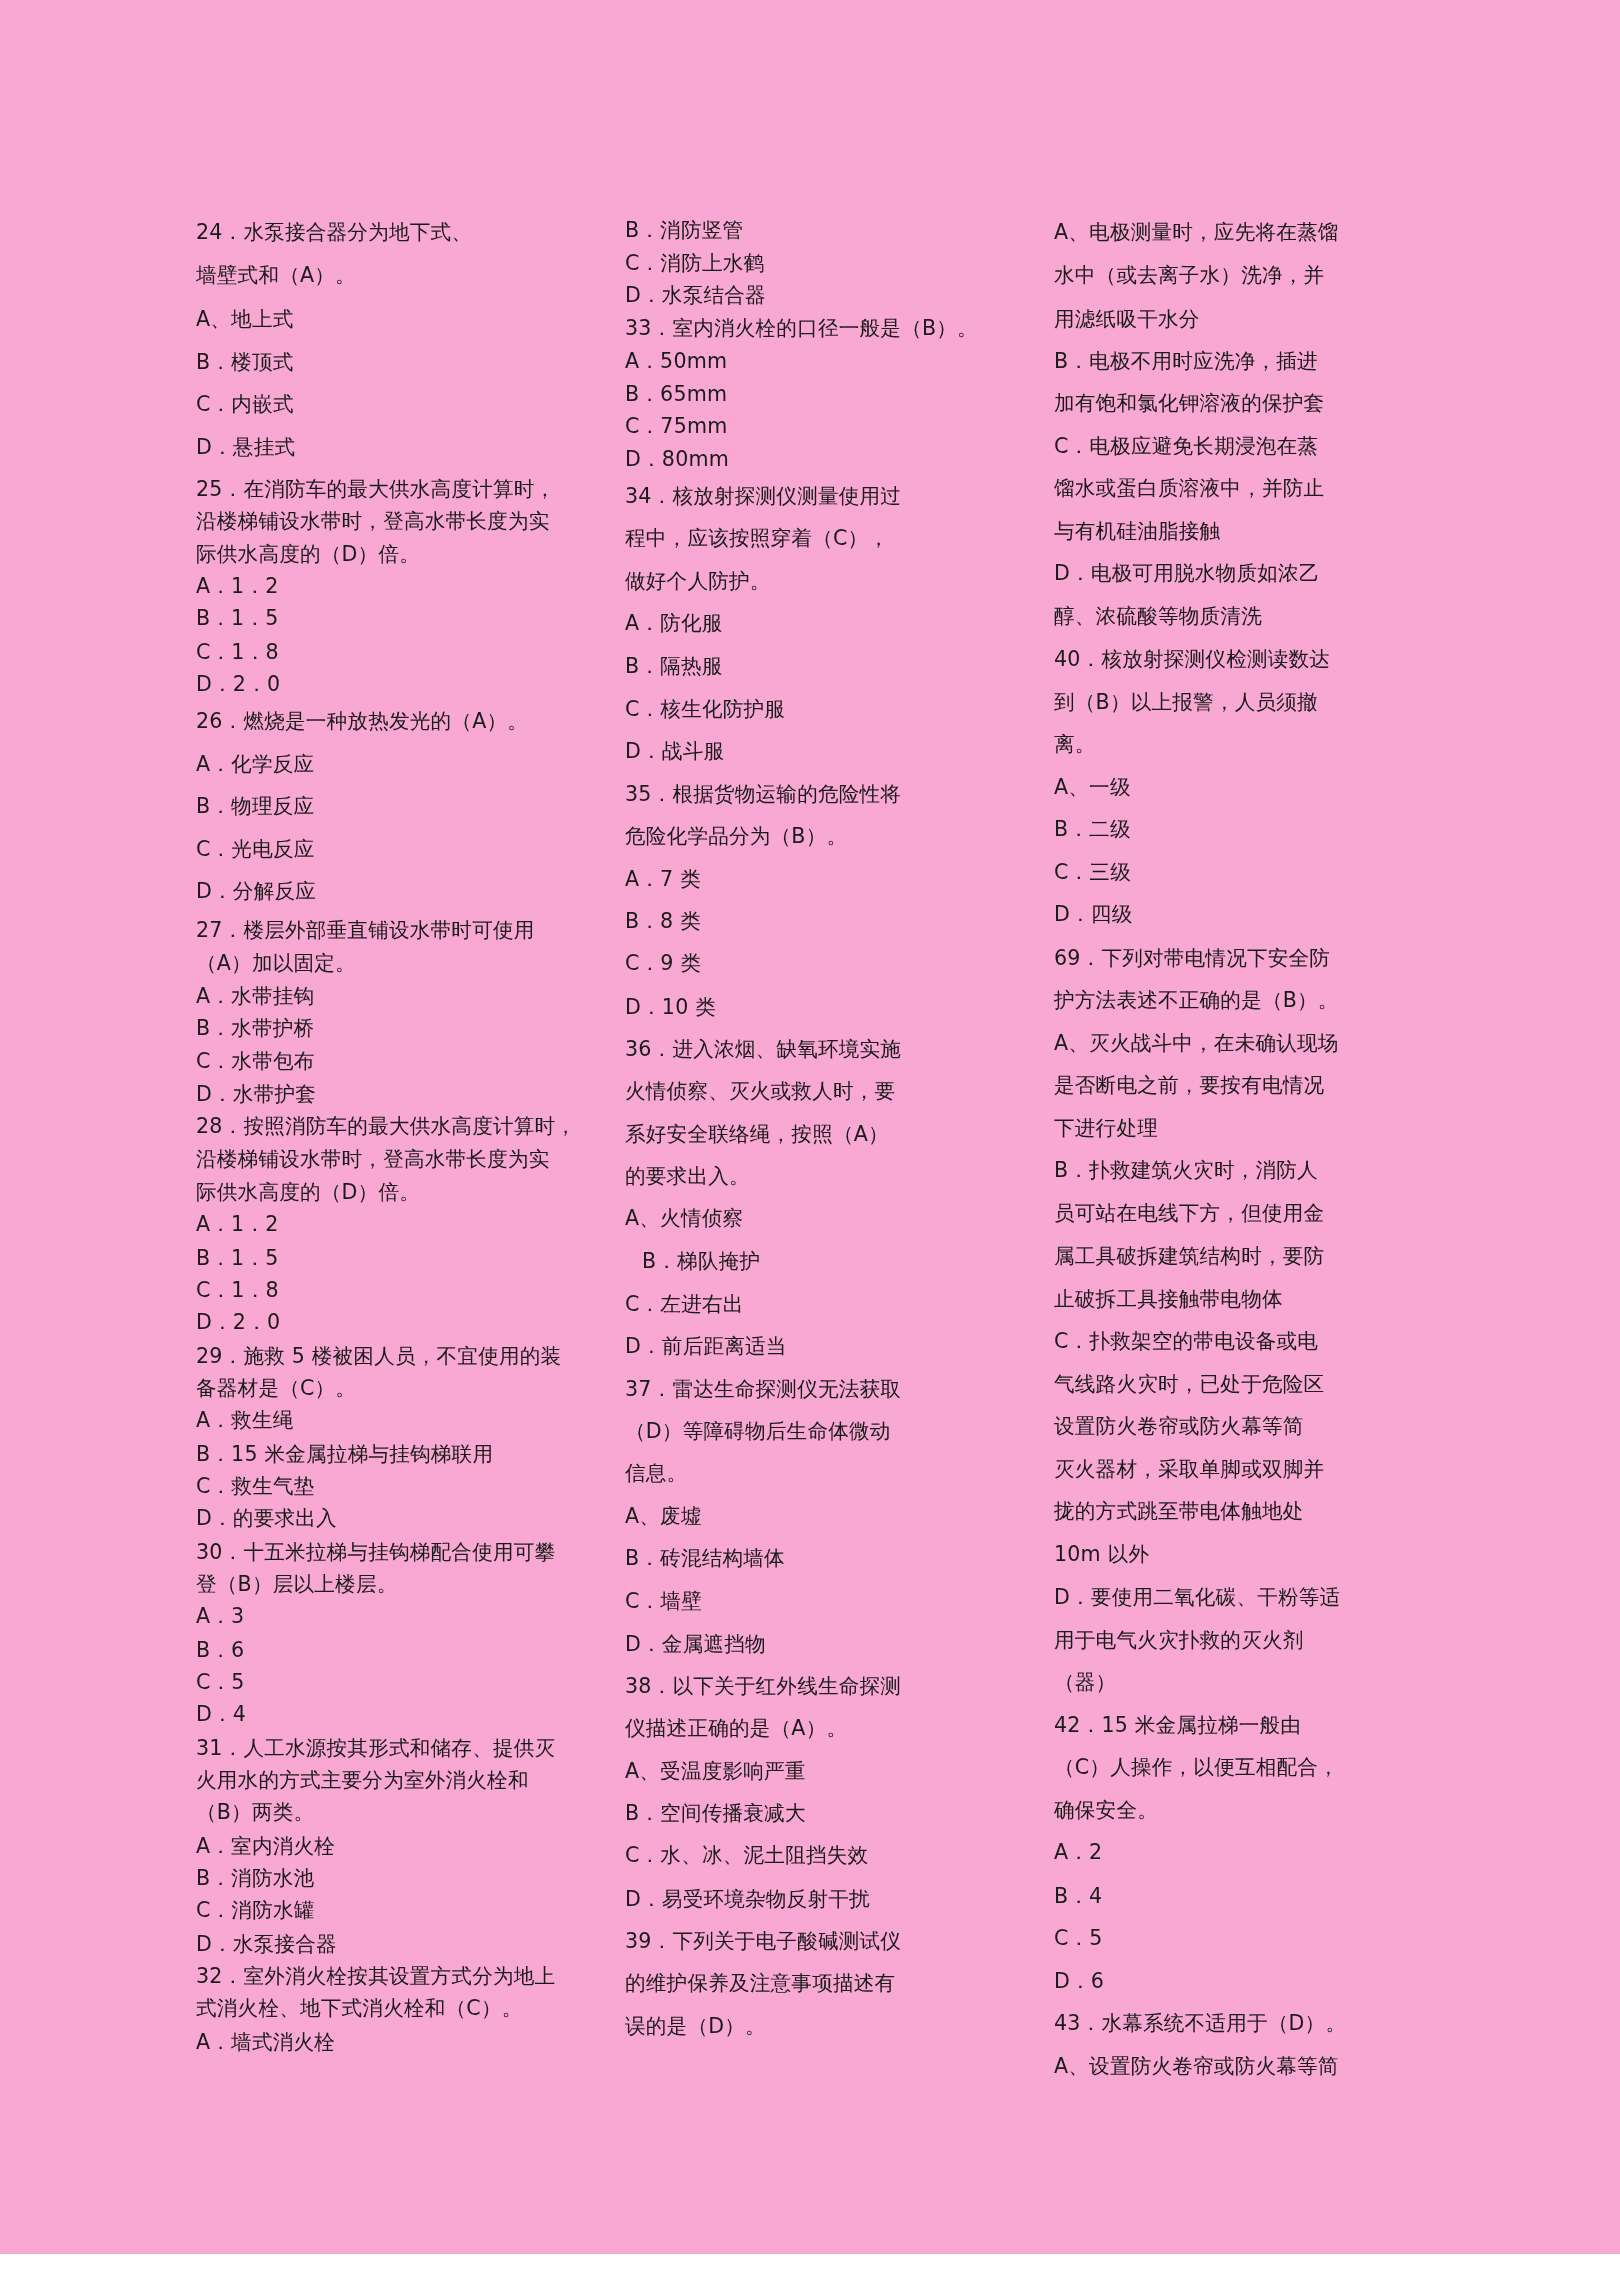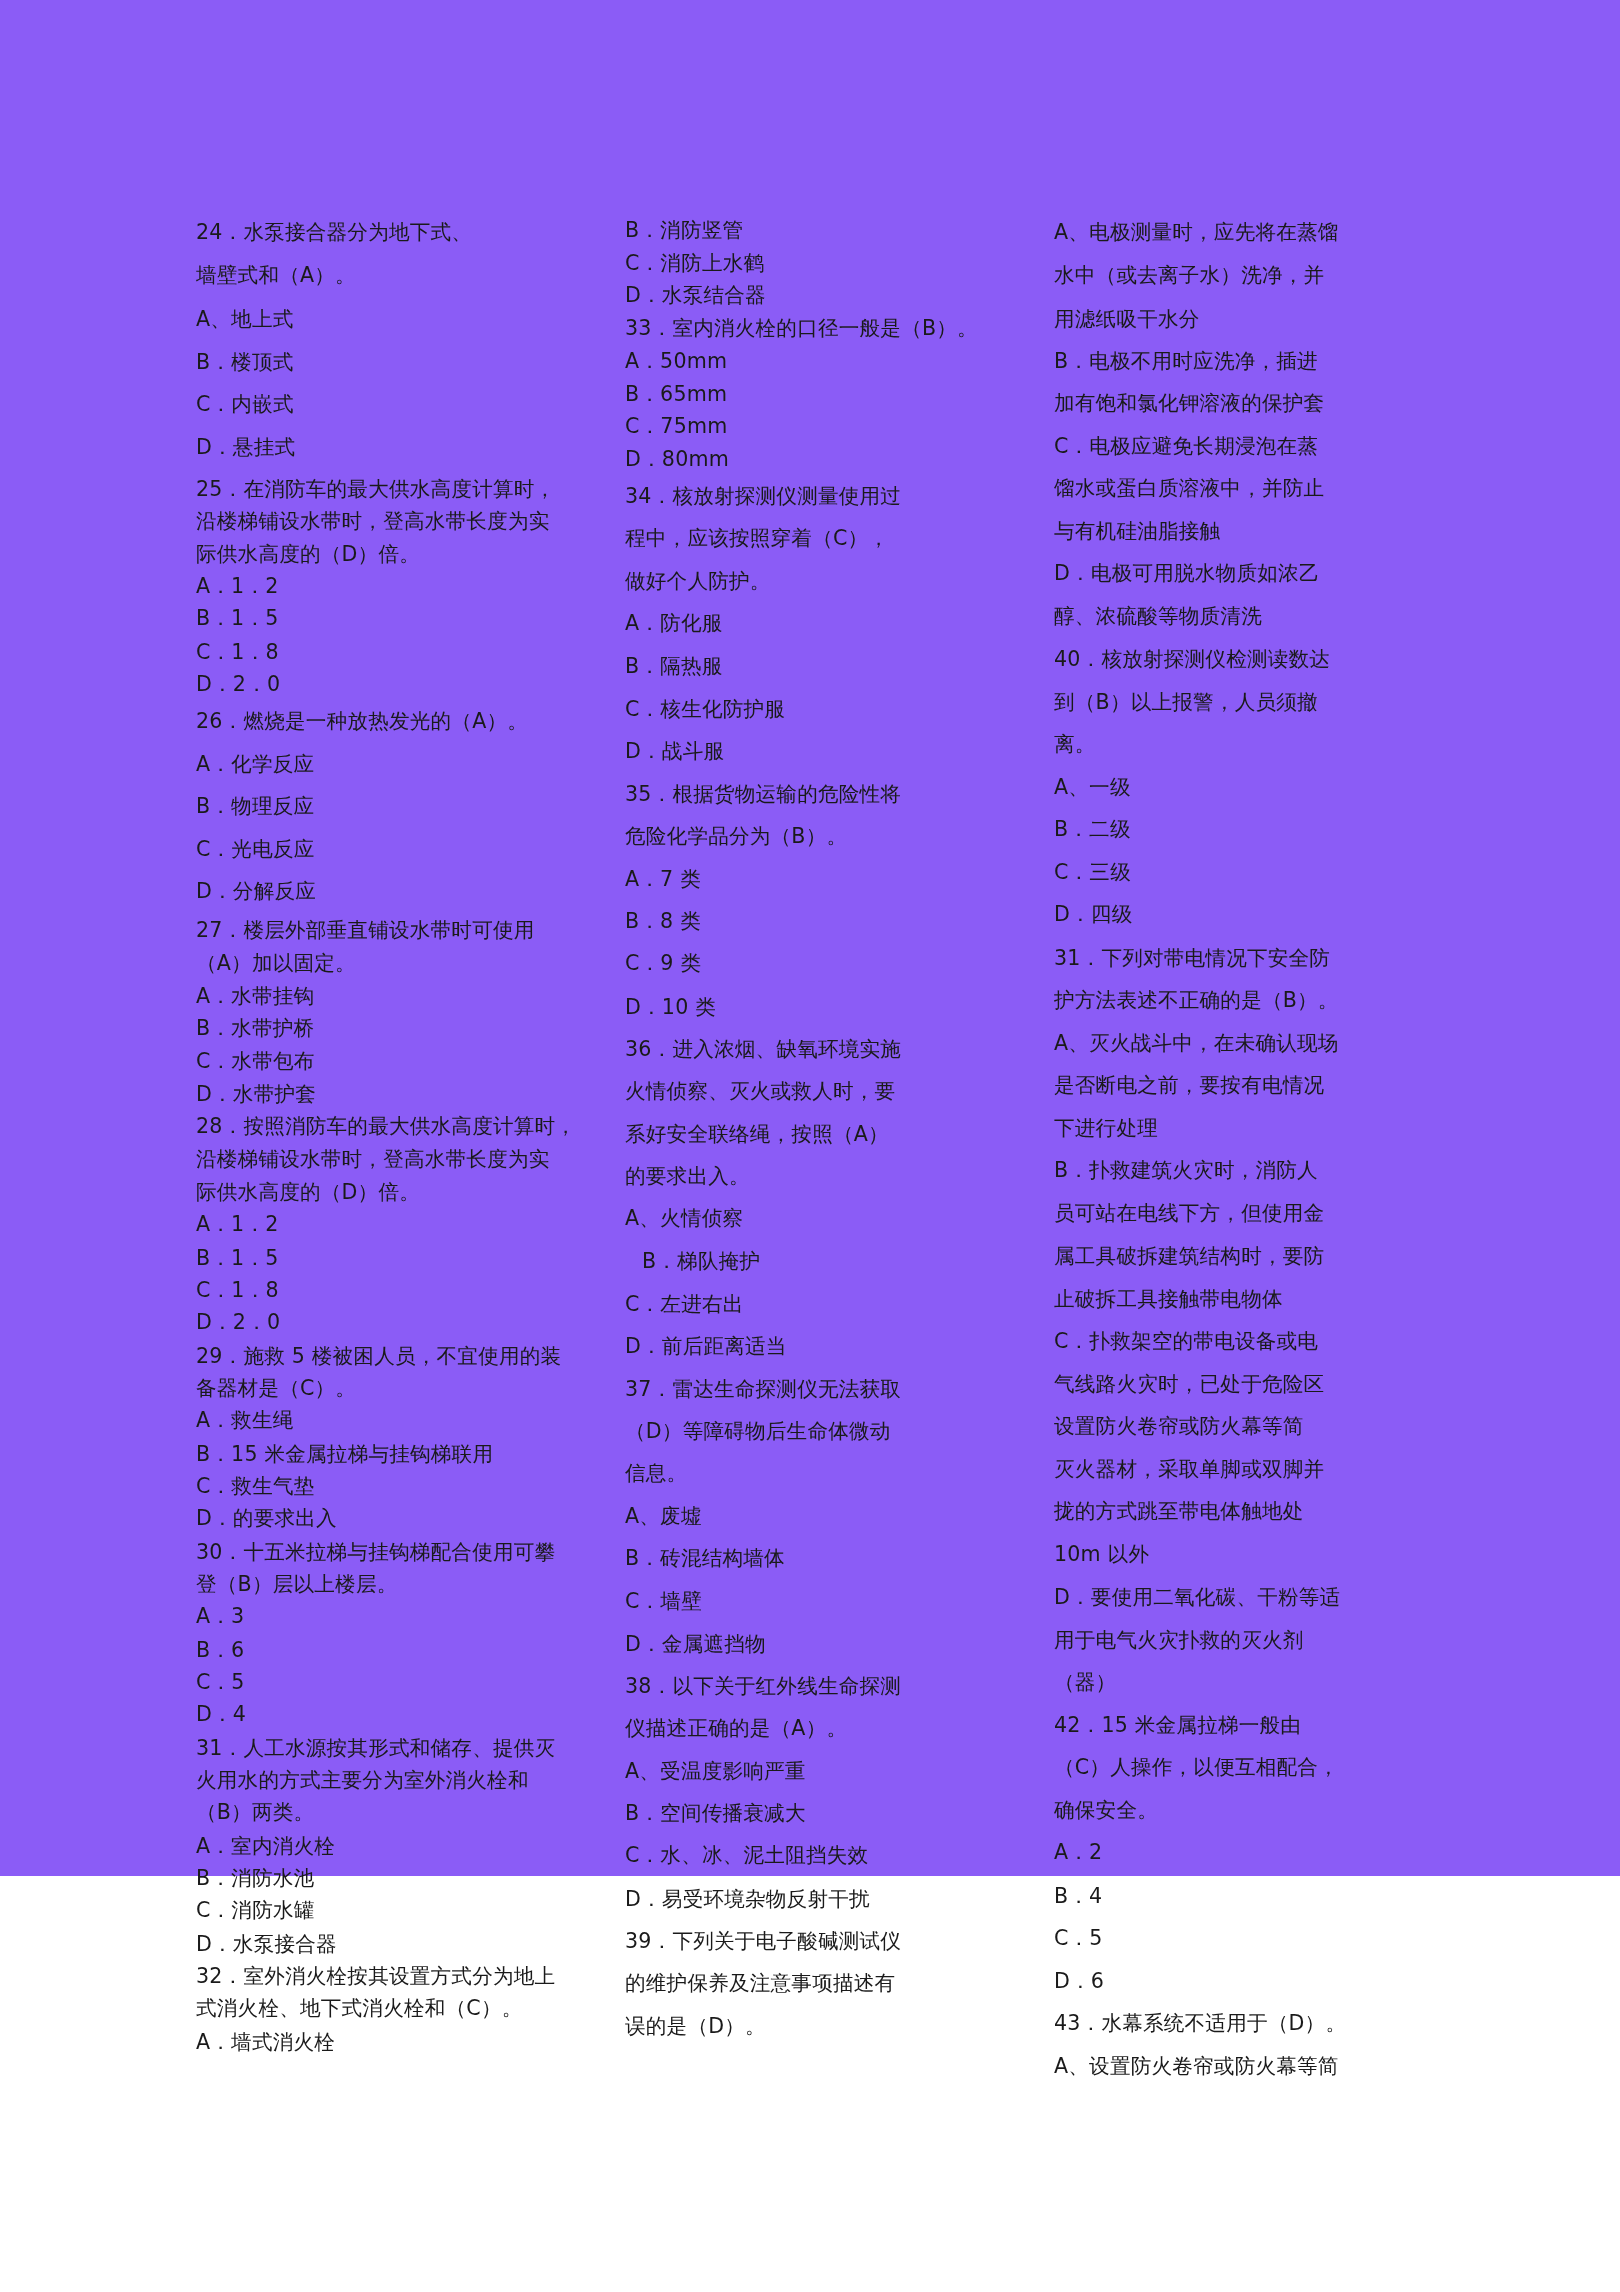--- a/index.html
+++ b/index.html
@@ -1,18 +1,18 @@
 <!DOCTYPE html>
 <html><head>
 <meta charset="utf-8">
 <style>
   html, body { margin: 0; padding: 0; background: #ffffff; }
   body { width: 1620px; height: 2293px; position: relative; overflow: hidden;
          font-family: "DejaVu Sans", "Liberation Serif", sans-serif; color: #1a1a1a; }
-  .page { position: absolute; left: 0; top: 0; width: 1620px; height: 1876px; background: #8b5cf6; }
+  .page { position: absolute; left: 0; top: 0; width: 1620px; height: 2254px; background: #f9a8d4; }
   .col { position: absolute; top: 0; width: 412px; height: 2293px; }
   .col-left { left: 196px; }
   .col-mid { left: 625px; }
   .col-right { left: 1054px; }
   .line { position: absolute; left: 0; white-space: nowrap; font-size: 20.6px; line-height: 27.4px;
           transform: translateY(-13.7px); letter-spacing: 0.2px; }
 </style>
 </head>
 <body>
 
@@ -130,21 +130,21 @@
       <div class="line" style="top: 532px;">与有机硅油脂接触</div>
       <div class="line" style="top: 574px;">D．电极可用脱水物质如浓乙</div>
       <div class="line" style="top: 617px;">醇、浓硫酸等物质清洗</div>
       <div class="line" style="top: 660px;">40．核放射探测仪检测读数达</div>
       <div class="line" style="top: 703px;">到（B）以上报警，人员须撤</div>
       <div class="line" style="top: 745px;">离。</div>
       <div class="line" style="top: 788px;">A、一级</div>
       <div class="line" style="top: 830px;">B．二级</div>
       <div class="line" style="top: 873px;">C．三级</div>
       <div class="line" style="top: 915px;">D．四级</div>
-      <div class="line" style="top: 959px;">31．下列对带电情况下安全防</div>
+      <div class="line" style="top: 959px;">69．下列对带电情况下安全防</div>
       <div class="line" style="top: 1001px;">护方法表述不正确的是（B）。</div>
       <div class="line" style="top: 1044px;">A、灭火战斗中，在未确认现场</div>
       <div class="line" style="top: 1086px;">是否断电之前，要按有电情况</div>
       <div class="line" style="top: 1129px;">下进行处理</div>
       <div class="line" style="top: 1171px;">B．扑救建筑火灾时，消防人</div>
       <div class="line" style="top: 1214px;">员可站在电线下方，但使用金</div>
       <div class="line" style="top: 1257px;">属工具破拆建筑结构时，要防</div>
       <div class="line" style="top: 1300px;">止破拆工具接触带电物体</div>
       <div class="line" style="top: 1342px;">C．扑救架空的带电设备或电</div>
       <div class="line" style="top: 1385px;">气线路火灾时，已处于危险区</div>

